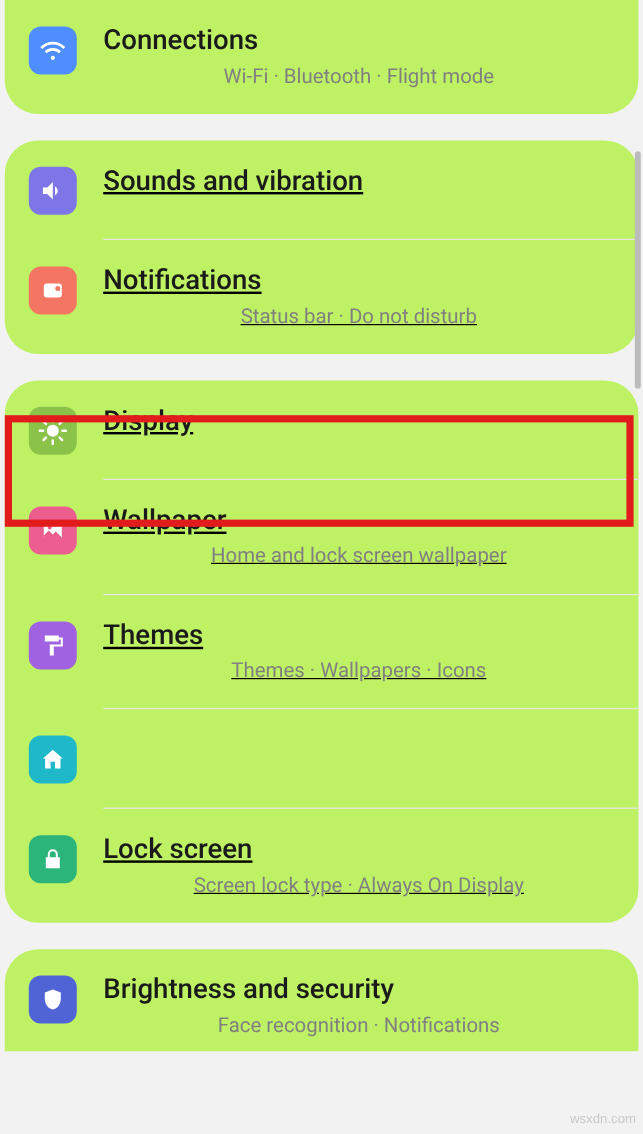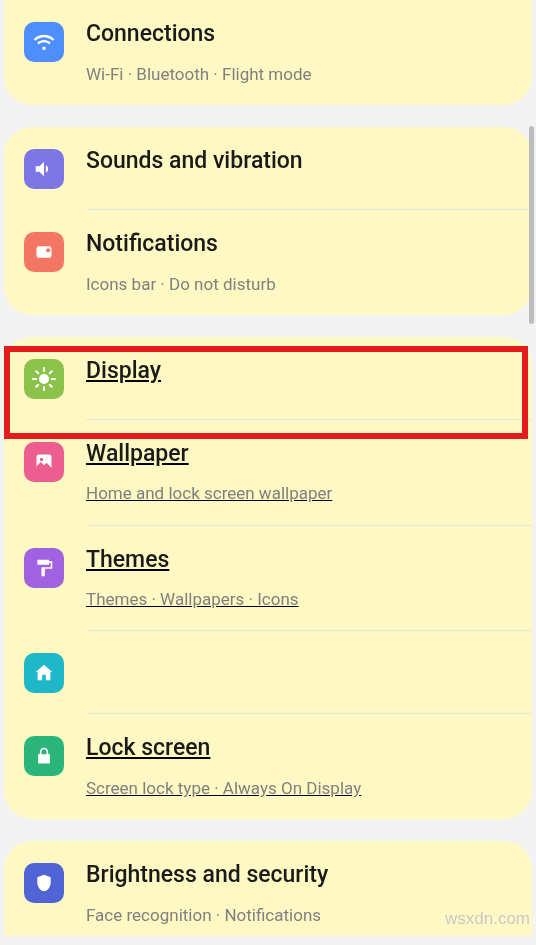--- a/index.html
+++ b/index.html
@@ -5,27 +5,27 @@
   * { box-sizing: border-box; margin: 0; padding: 0; }
   body {
     width: 536px;
     height: 945px;
     background: #f2f2f2;
     font-family: -apple-system, BlinkMacSystemFont, "Segoe UI", Roboto, sans-serif;
     position: relative;
     overflow: hidden;
   }
   .card {
-    background: #fef9c3;
+    background: #bef264;
     border-radius: 28px;
     margin: 0 4px;
     overflow: hidden;
   }
   .group-0 { margin-top: 0; border-top-left-radius: 0; border-top-right-radius: 0; }
-  .group-1 { margin-top: 22px; }
+  .group-1 { margin-top: 22px; text-decoration: underline; }
   .group-2 { margin-top: 22px; text-decoration: underline; }
   .group-3 { margin-top: 22px; border-bottom-left-radius: 0; border-bottom-right-radius: 0; }
   .item {
     display: flex;
     align-items: flex-start;
     padding: 20px 20px 20px 20px;
     position: relative;
   }
   .icon-wrap {
     width: 40px;
@@ -41,22 +41,23 @@
   .text-wrap { flex: 1; min-width: 0; }
   .title {
     font-size: 23px;
     font-weight: 500;
     color: #1a1a1a;
     line-height: 1.25;
   }
   .subtitle {
     font-size: 17px;
     color: #808080;
-    margin-top: 14px;
+    margin-top: 4px;
     line-height: 1.3;
+    text-align: center;
   }
   .divider {
     height: 1px;
     background: #e6e6e6;
     margin-left: 82px;
     margin-right: 0;
   }
   .highlight {
     position: absolute;
     border: 6px solid #e21c1c;
@@ -67,23 +68,23 @@
     position: absolute;
     right: 2px;
     top: 126px;
     width: 5px;
     height: 198px;
     background: #bcbcbc;
     border-radius: 3px;
   }
   .watermark {
     position: absolute;
-    bottom: 16px;
+    bottom: 6px;
     right: 6px;
-    font-size: 17px;
+    font-size: 11px;
     color: #c9c9c9;
     font-family: Arial, sans-serif;
   }
   svg { display: block; }
 </style>
 </head>
 <body>
 
 <div class="card group-0">
   <div class="item">
@@ -113,21 +114,21 @@
   <div class="divider"></div>
   <div class="item">
     <div class="icon-wrap" style="background:#f27663">
       <svg width="20" height="20" viewBox="0 0 24 24">
           <rect x="3" y="5" width="18" height="14" rx="3" fill="#fff"></rect>
           <circle cx="17" cy="10" r="2.5" fill="#f27663"></circle>
         </svg>
     </div>
     <div class="text-wrap">
       <div class="title">Notifications</div>
-      <div class="subtitle">Icons bar · Do not disturb</div>
+      <div class="subtitle">Status bar · Do not disturb</div>
     </div>
   </div>
 </div>
 
 <div class="card group-2">
   <div class="item">
     <div class="icon-wrap" style="background:#8bc34a">
       <svg width="24" height="24" viewBox="0 0 24 24">
           <circle cx="12" cy="12" r="5" fill="#fff"></circle>
           <g stroke="#fff" stroke-width="2" stroke-linecap="round">

